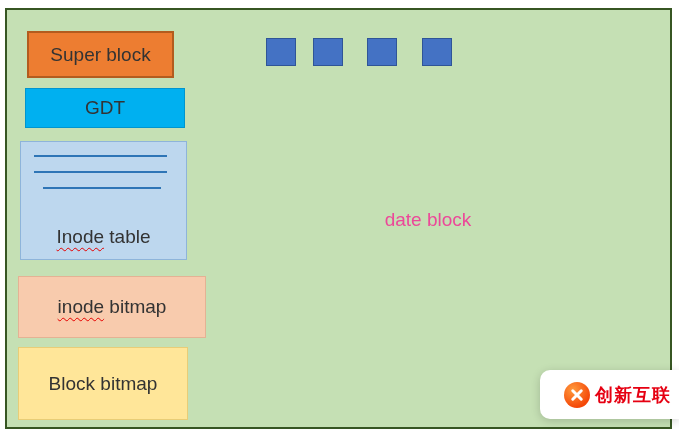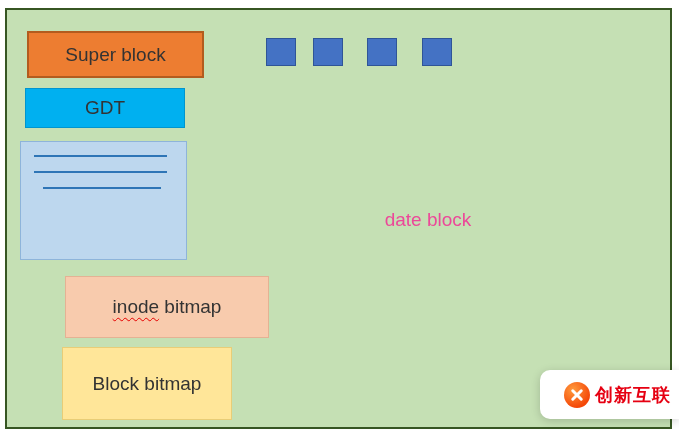--- a/index.html
+++ b/index.html
@@ -24,26 +24,26 @@
 
   
   .block {
     position: absolute;
     display: flex;
     align-items: center;
     justify-content: center;
     font-size: 19px;
     color: #333333;
   }
-  .super   { left: 27px; top: 31px;  width: 177px; height: 47px;  background: #ed7d31; border: 2px solid #b35c1e; }
+  .super   { left: 27px; top: 31px;  width: 147px; height: 47px;  background: #ed7d31; border: 2px solid #b35c1e; }
   .gdt     { left: 25px; top: 88px;  width: 160px; height: 40px;  background: #00b0f0; border: 1px solid #0095cf; align-items: center; }
   .itable  { left: 20px; top: 141px; width: 167px; height: 119px; background: #bdd7ee; border: 1px solid #8eb4da;
              align-items: flex-end; padding-bottom: 11px; }
-  .ibitmap { left: 18px; top: 276px; width: 204px; height: 62px;  background: #f8cbad; border: 1px solid #e4b294; margin-left: 47px; }
-  .bbitmap { left: 18px; top: 347px; width: 170px; height: 73px;  background: #ffe699; border: 1px solid #e8cd77; margin-left: 44px; }
+  .ibitmap { left: 18px; top: 276px; width: 188px; height: 62px;  background: #f8cbad; border: 1px solid #e4b294; }
+  .bbitmap { left: 18px; top: 347px; width: 170px; height: 73px;  background: #ffe699; border: 1px solid #e8cd77; }
 
   
   .tline { position: absolute; border-top: 2px solid #2e75b6; height: 0; }
   .tline1 { left: 13px; top: 13px; width: 133px; }
   .tline2 { left: 13px; top: 29px; width: 133px; }
   .tline3 { left: 22px; top: 45px; width: 118px; }
 
   
   .misspelled {
     text-decoration-line: underline;
@@ -123,20 +123,21 @@
 </div>
 
 <div class="block gdt">
   <span>GDT</span>
 </div>
 
 <div class="block itable">
   <div class="tline tline1"></div>
   <div class="tline tline2"></div>
   <div class="tline tline3"></div>
+  <span><span class="misspelled">Inode</span><span> table</span></span>
 </div>
 
 <div class="block ibitmap">
   <span><span class="misspelled">inode</span><span> bitmap</span></span>
 </div>
 
 <div class="block bbitmap">
   <span>Block bitmap</span>
 </div>
 

